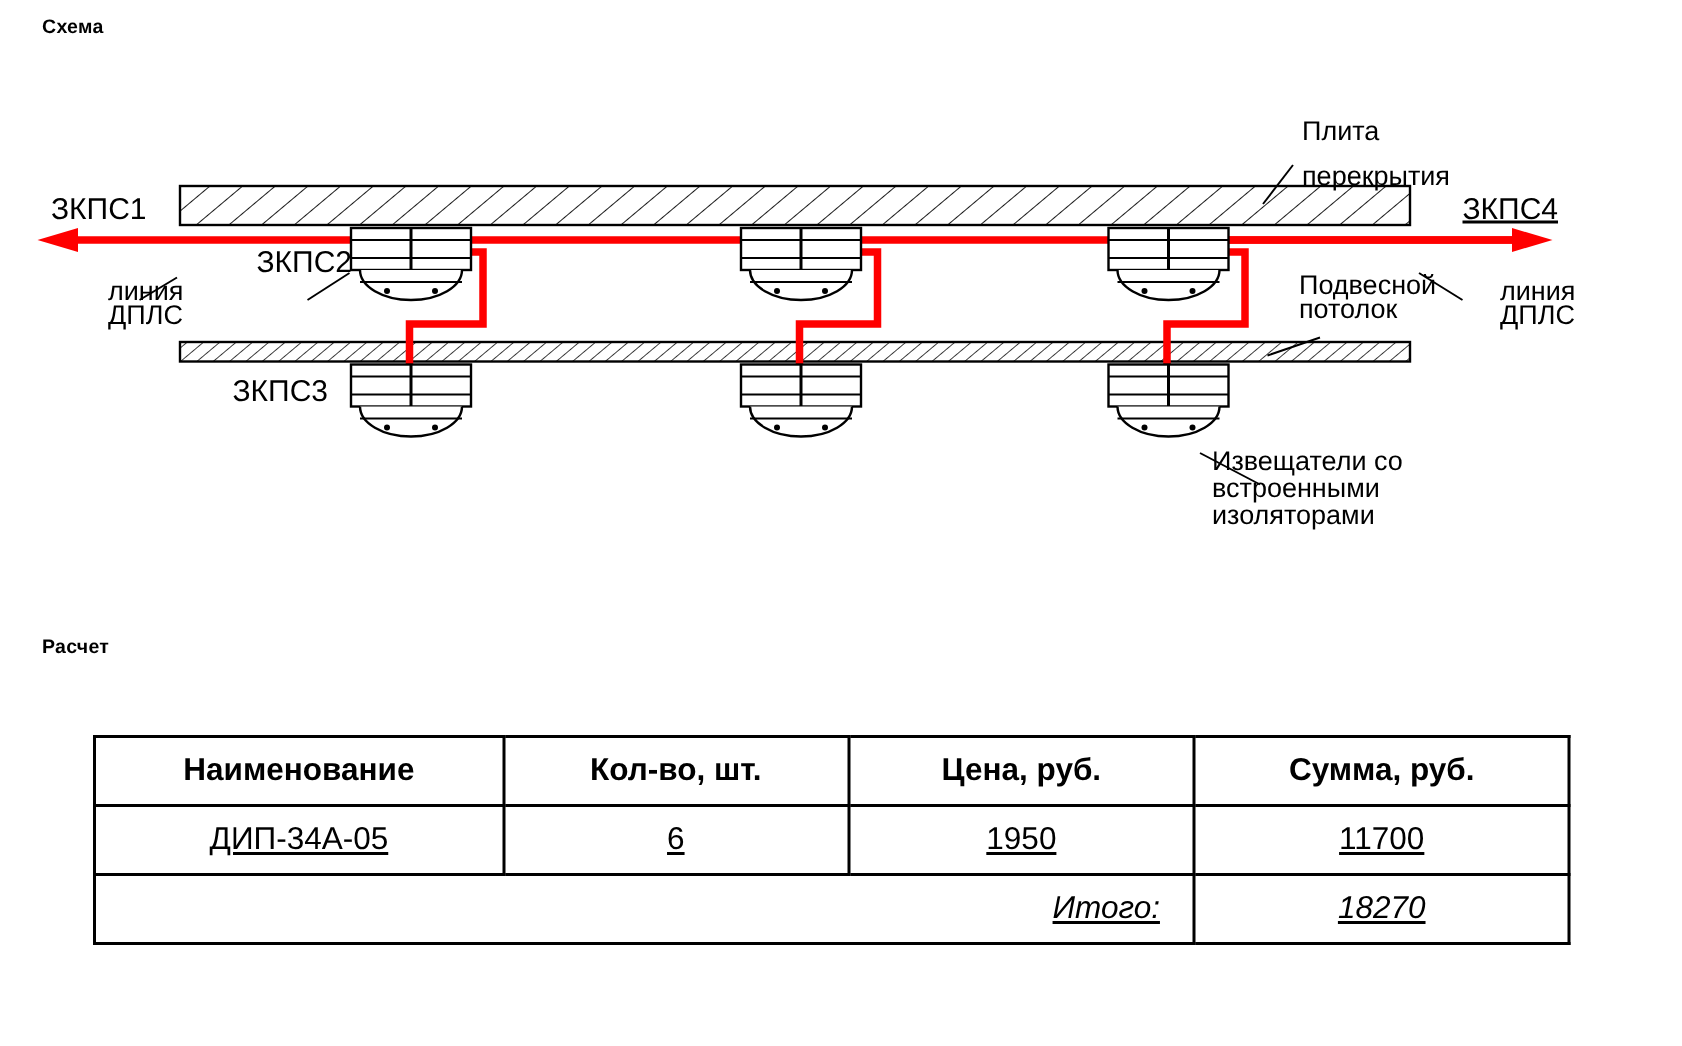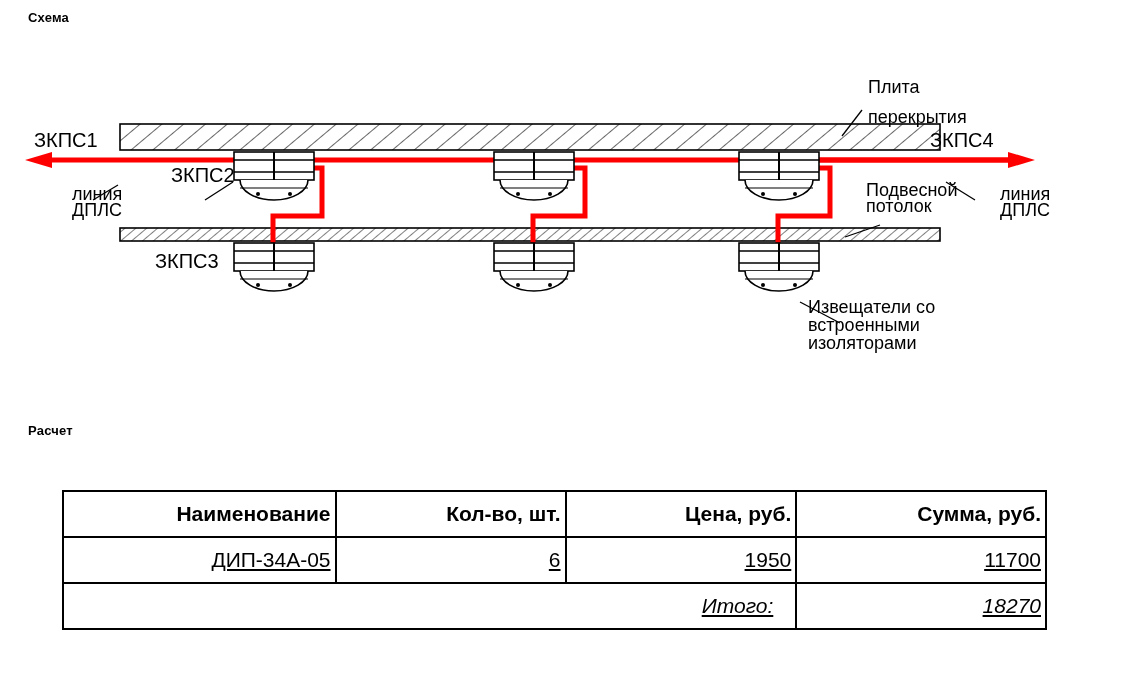--- a/index.html
+++ b/index.html
@@ -46,21 +46,21 @@
   #calc-table {
     position: absolute;
     left: 62px;
     top: 490px;
     width: 985px;
     border-collapse: collapse;
     font-size: 21px;
   }
   #calc-table td, #calc-table th {
     border: 2px solid #000000;
-    text-align: right;
+    text-align: center;
     padding: 6px 4px;
     height: 32px;
   }
   #calc-table th {
     font-weight: bold;
     font-size: 21px;
   }
   #calc-table td { font-weight: normal; text-decoration: underline; }
   .col-name { width: 270px; }
   .col-qty  { width: 232px; margin-top: 32px; }
@@ -202,21 +202,21 @@
       <path d="M800,262 L840,283"></path>
     </g>
   </svg>
 
   <div class="lbl" style="left:34px; top:92px;">ЗКПС1</div>
 
   <div class="lbl" style="left:171px; top:127px;">ЗКПС2</div>
 
   <div class="lbl" style="left:155px; top:213px;">ЗКПС3</div>
 
-  <div class="lbl" style="left:930px; top:92px;">ЗКПС4</div>
+  <div class="lbl" style="left:975px; top:92px;text-decoration:underline;">ЗКПС4</div>
 
   <div class="lbl small" style="left:868px; top:39px;">Плита</div>
   <div class="lbl small" style="left:868px; top:56px;margin-top:13px;">перекрытия</div>
 
   <div class="lbl small" style="left:72px; top:146px;">линия</div>
   <div class="lbl small" style="left:72px; top:162px;">ДПЛС</div>
 
   <div class="lbl small" style="left:1000px; top:146px;">линия</div>
   <div class="lbl small" style="left:1000px; top:162px;">ДПЛС</div>
 

